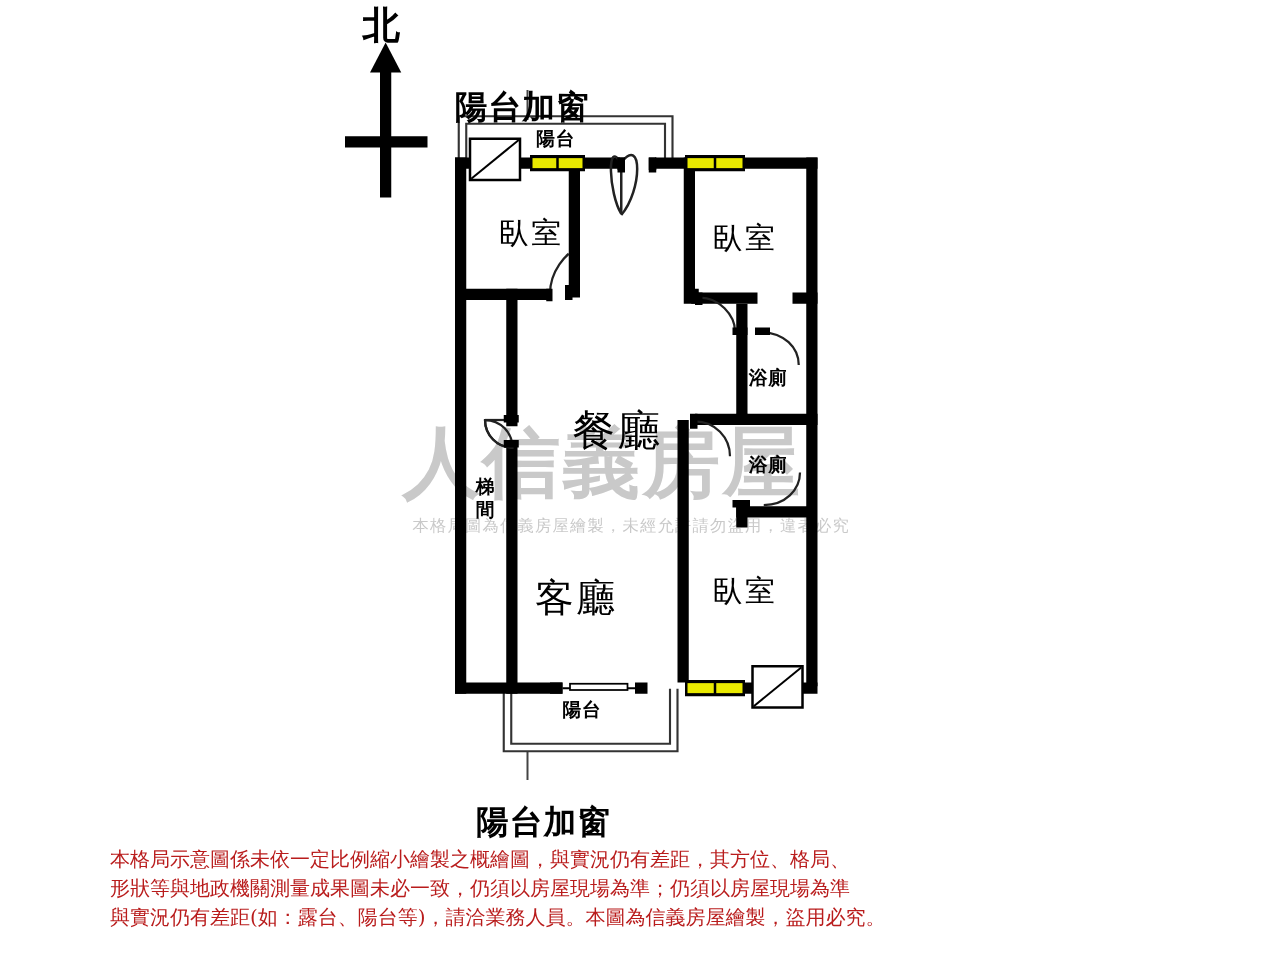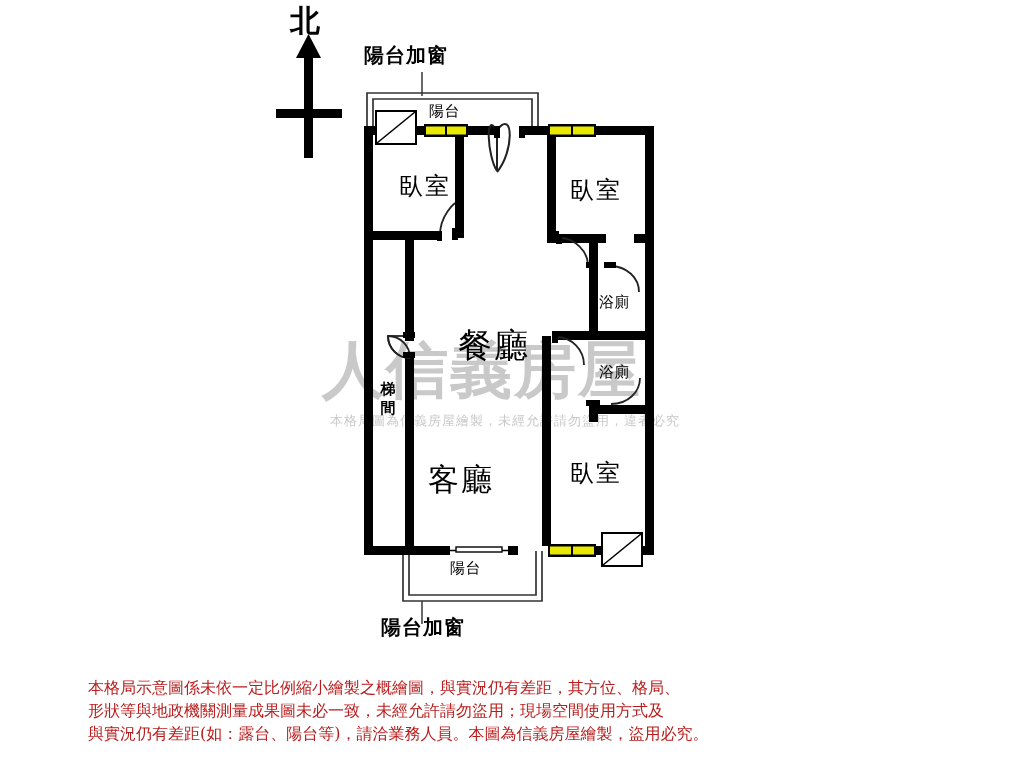--- a/index.html
+++ b/index.html
@@ -40,27 +40,28 @@
     line-height: 1;
     text-align: center;
   }
   .lbl-room-lg {
     font-size: 24px;
     font-weight: 400;
     letter-spacing: 2px;
   }
   .lbl-small {
     font-size: 15px;
-    font-weight: 400;
+    font-weight: 700;
     letter-spacing: 0.5px;
   }
   .lbl-callout {
-    font-size: 20px;
+    font-size: 26px;
     font-weight: 600;
     letter-spacing: 1px;
+    margin-top: 28px;
   }
   .lbl-compass {
     font-size: 30px;
     font-weight: 700;
   }
   .lbl-stair {
     font-size: 15px;
     font-weight: 600;
     width: 18px;
     line-height: 1.25;
@@ -293,17 +294,17 @@
   <div class="lbl lbl-small" style="left:599px; top:365px;">浴廁</div>
 
   <div class="lbl lbl-room-lg" style="left:458px; top:328px; font-size:34px;">餐廳</div>
   <div class="lbl lbl-room-lg" style="left:428px; top:464px; font-size:31px;">客廳</div>
   <div class="lbl lbl-room-lg" style="left:570px; top:461px;">臥室</div>
 
   <div class="lbl lbl-stair" style="left:379px; top:380px;">梯間</div>
 
   <div id="disclaimer">
     <p>本格局示意圖係未依一定比例縮小繪製之概繪圖，與實況仍有差距，其方位、格局、</p>
-    <p>形狀等與地政機關測量成果圖未必一致，未經允許請勿盜用；現場空間使用方式及</p>
+    <p>形狀等與地政機關測量成果圖未必一致，仍須以房屋現場為準；仍須以房屋現場為準</p>
     <p>與實況仍有差距(如：露台、陽台等)，請洽業務人員。本圖為信義房屋繪製，盜用必究。</p>
   </div>
 
 </div>
 
 </body></html>

